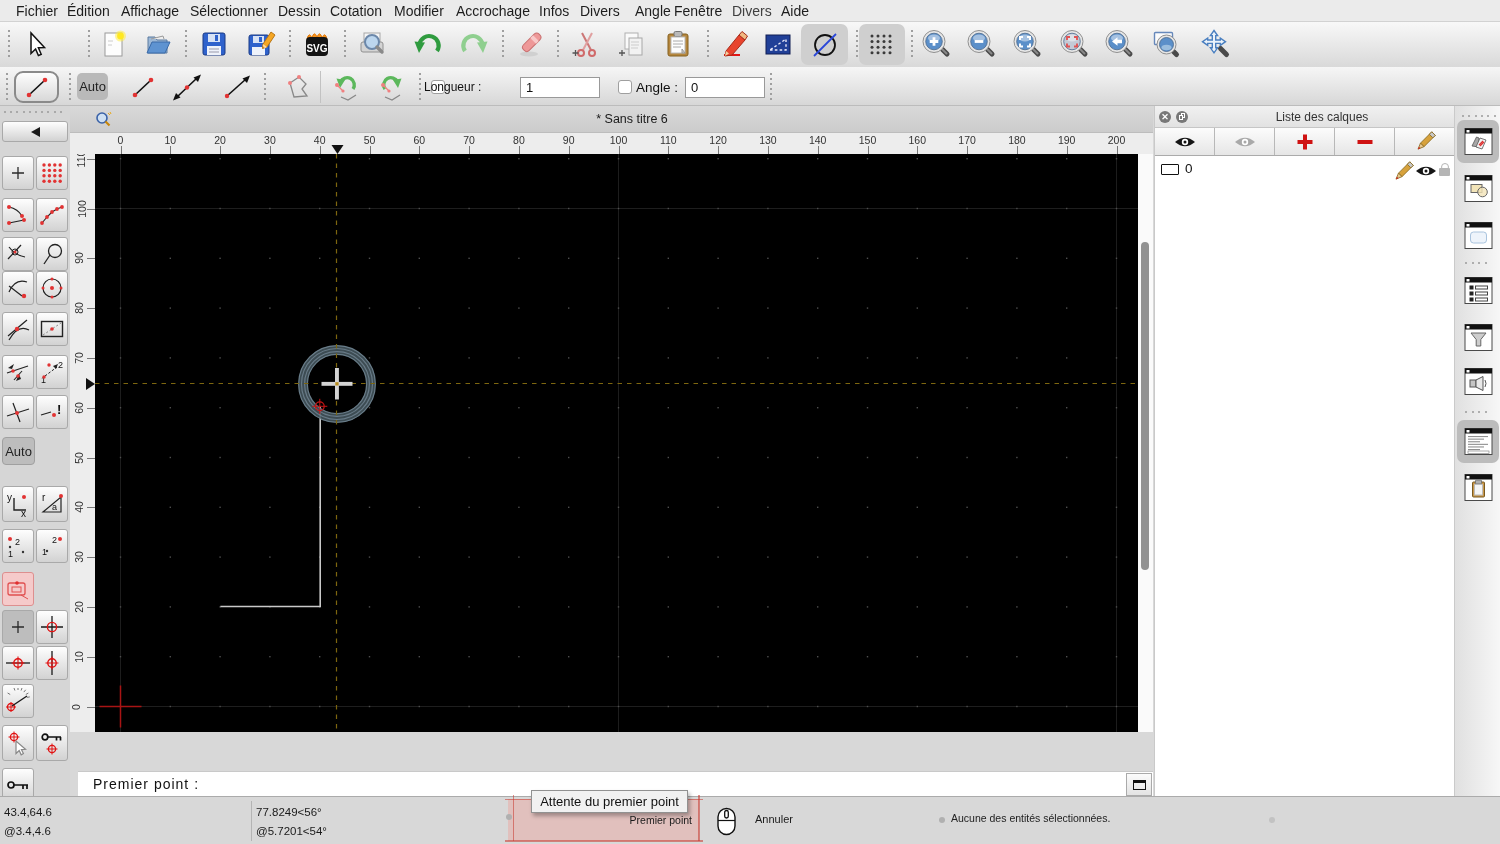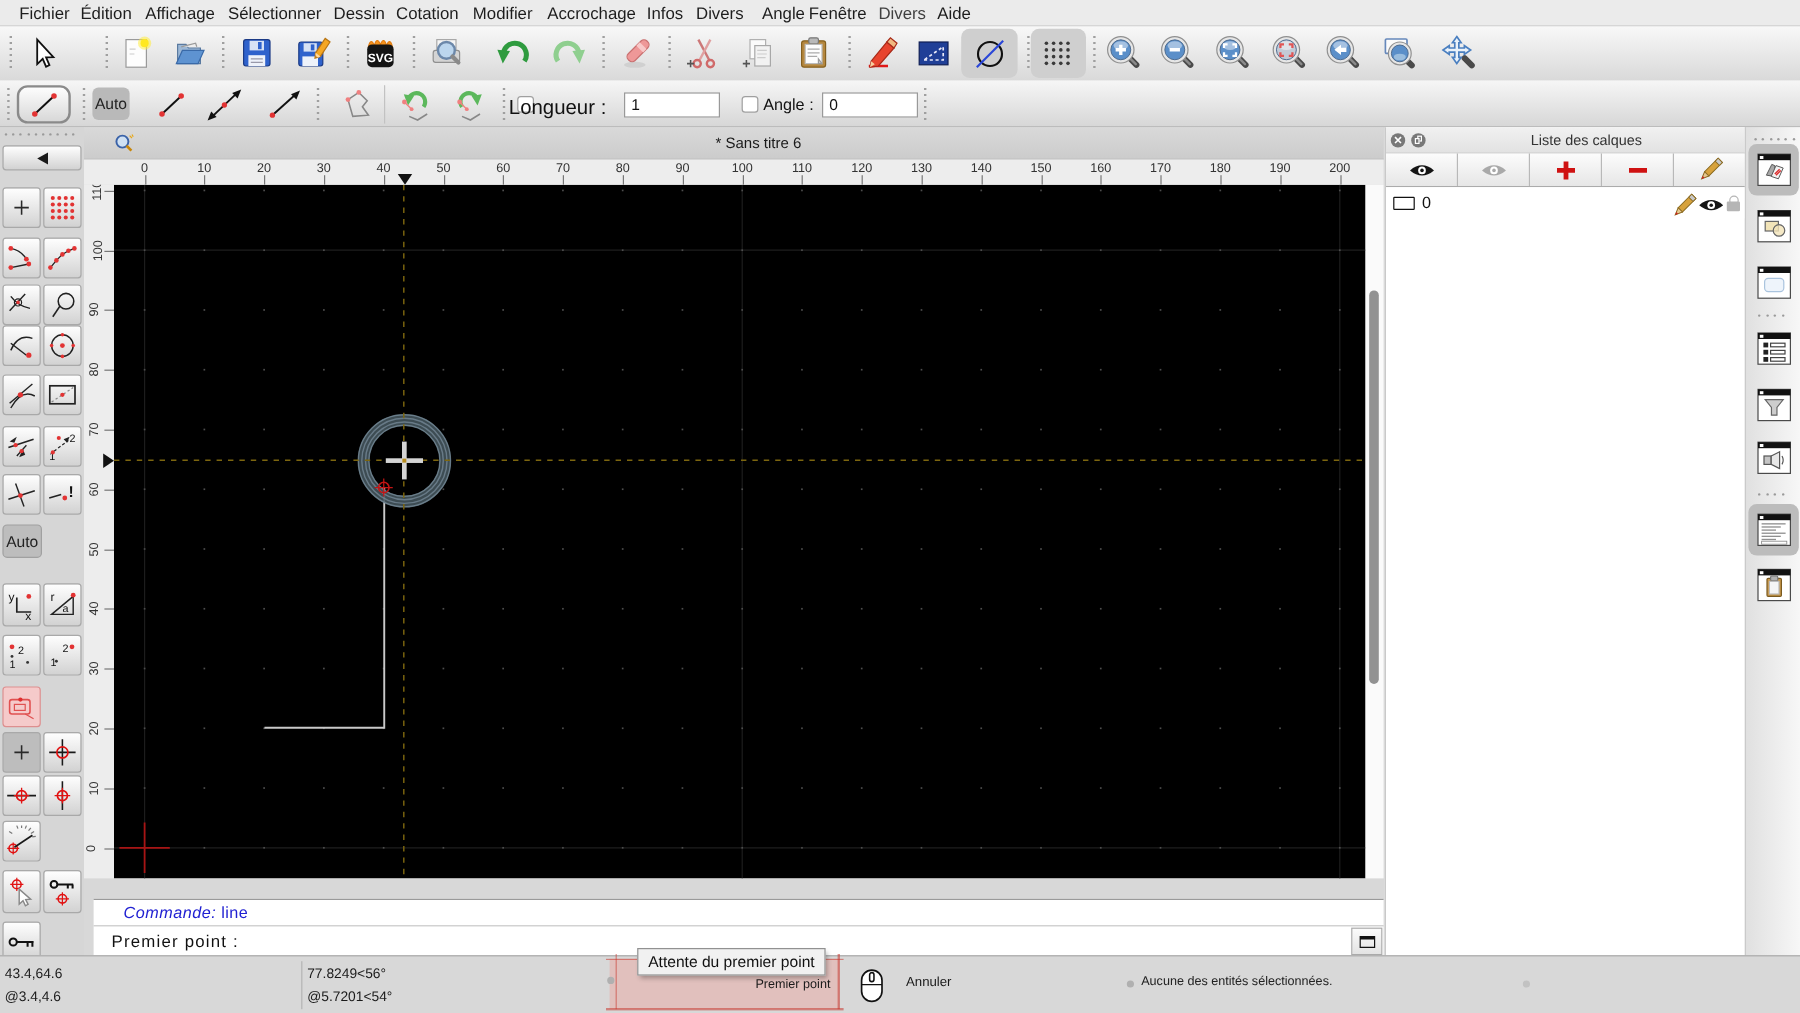--- a/index.html
+++ b/index.html
@@ -251,21 +251,21 @@
           <path d="M26.5,7.5 L18,9 L23,17 Z" fill="#5cb85c"></path>
           <circle cx="8" cy="14" r="2" fill="#f08080"></circle>
           <line x1="8" y1="14" x2="14" y2="20" stroke="#f08080" stroke-width="1.2"></line>
           <circle cx="14" cy="20" r="1.6" fill="#f08080"></circle>
           <path d="M10,26 L17,29 L25,24" fill="none" stroke="#888" stroke-width="1.3"></path>
         </svg></div>
       <div class="sepd" style="left:264px;top:6px;height:28px"></div>
       <div class="abs" style="left:320px;top:4px;width:1px;height:32px;background:#c2c2c2"></div>
       <div class="sepd" style="left:419px;top:6px;height:28px"></div>
       <div class="abs" style="left:431px;top:81px;width:14px;height:14px;background:#fff;border:1px solid #9f9f9f;border-radius:3px;top:13px"></div>
-      <span class="abs" style="left:424px;top:13px;font-size:17px;color:#111">Longueur :</span>
+      <span class="abs" style="left:424px;top:13px;font-size:12px;color:#111">Longueur :</span>
       <div class="abs" style="left:520px;top:10px;width:80px;height:21px;background:#fff;border:1px solid #999;font-size:13px;color:#111;padding:2px 0 0 5px">1</div>
       <div class="abs" style="left:618px;top:13px;width:14px;height:14px;background:#fff;border:1px solid #9f9f9f;border-radius:3px"></div>
       <span class="abs" style="left:636px;top:13px;font-size:13.5px;color:#111">Angle :</span>
       <div class="abs" style="left:685px;top:10px;width:80px;height:21px;background:#fff;border:1px solid #999;font-size:13px;color:#111;padding:2px 0 0 5px">0</div>
       <div class="sepd" style="left:770px;top:6px;height:28px"></div>
     </div>
     <div class="abs" style="left:0;top:106px;width:70px;height:690px;background:#d6d6d6">
       <i class="abs" style="left:4.0px;top:5px;width:2px;height:2px;background:#9a9a9a;border-radius:1px"></i>
       <i class="abs" style="left:10.2px;top:5px;width:2px;height:2px;background:#9a9a9a;border-radius:1px"></i>
       <i class="abs" style="left:16.4px;top:5px;width:2px;height:2px;background:#9a9a9a;border-radius:1px"></i>
@@ -860,23 +860,20 @@
         </g>
         <line x1="241.5" y1="0" x2="241.5" y2="578" stroke="#7d660f" stroke-width="1.2" stroke-dasharray="4.5 5"></line>
         <line x1="0" y1="229.5" x2="1043" y2="229.5" stroke="#7d660f" stroke-width="1.2" stroke-dasharray="4.5 5"></line>
         <rect x="226.5" y="227.9" width="31" height="3.9" fill="#d4d4d4"></rect>
         <rect x="240" y="214" width="3.9" height="31.5" fill="#d4d4d4"></rect>
         <rect x="240.3" y="228.2" width="3.3" height="3.3" fill="#b88d1f"></rect>
       </svg></div>
     <div class="abs" style="left:1138px;top:154px;width:15px;height:578px;background:#fafafa">
       <div class="abs" style="left:3px;top:88px;width:8px;height:328px;background:#929292;border-radius:4px"></div>
     </div>
-    <div class="abs" style="left:78px;top:749px;width:1075px;height:22px;background:#fff;border-top:1px solid #9a9a9a;font-size:13.5px">
-      <span class="abs" style="left:25px;top:3px;color:#2121d2;letter-spacing:0.4px"><i>Commande:</i> line</span>
-    </div>
     <div class="abs" style="left:78px;top:771px;width:1075px;height:25px;background:#fff;border-top:1px solid #c9c9c9">
       <span class="abs" style="left:15px;top:4px;font-size:14px;color:#111;letter-spacing:1px">Premier point :</span>
       <div class="abs" style="left:1048px;top:1px;width:26px;height:23px;background:linear-gradient(#fbfbfb,#e3e3e3);border:1px solid #aaa;display:flex;align-items:center;justify-content:center">
         <div style="width:13px;height:10px;border:1.2px solid #111;border-top:3.5px solid #111"></div>
       </div>
     </div>
     <div class="abs" style="left:1154px;top:106px;width:300px;height:691px;background:#fff;border-left:1px solid #c9c9c9">
       <div class="abs" style="left:0;top:0;width:299px;height:22px;background:linear-gradient(#f1f1f1,#e2e2e2);border-bottom:1px solid #c6c6c6">
         <div class="abs" style="left:4px;top:4.5px;width:12px;height:12px;border-radius:6px;background:#787878;color:#fff;font-size:9px;font-weight:bold;text-align:center;line-height:12px">✕</div>
         <div class="abs" style="left:21px;top:4.5px;width:12px;height:12px;border-radius:6px;background:#787878">

